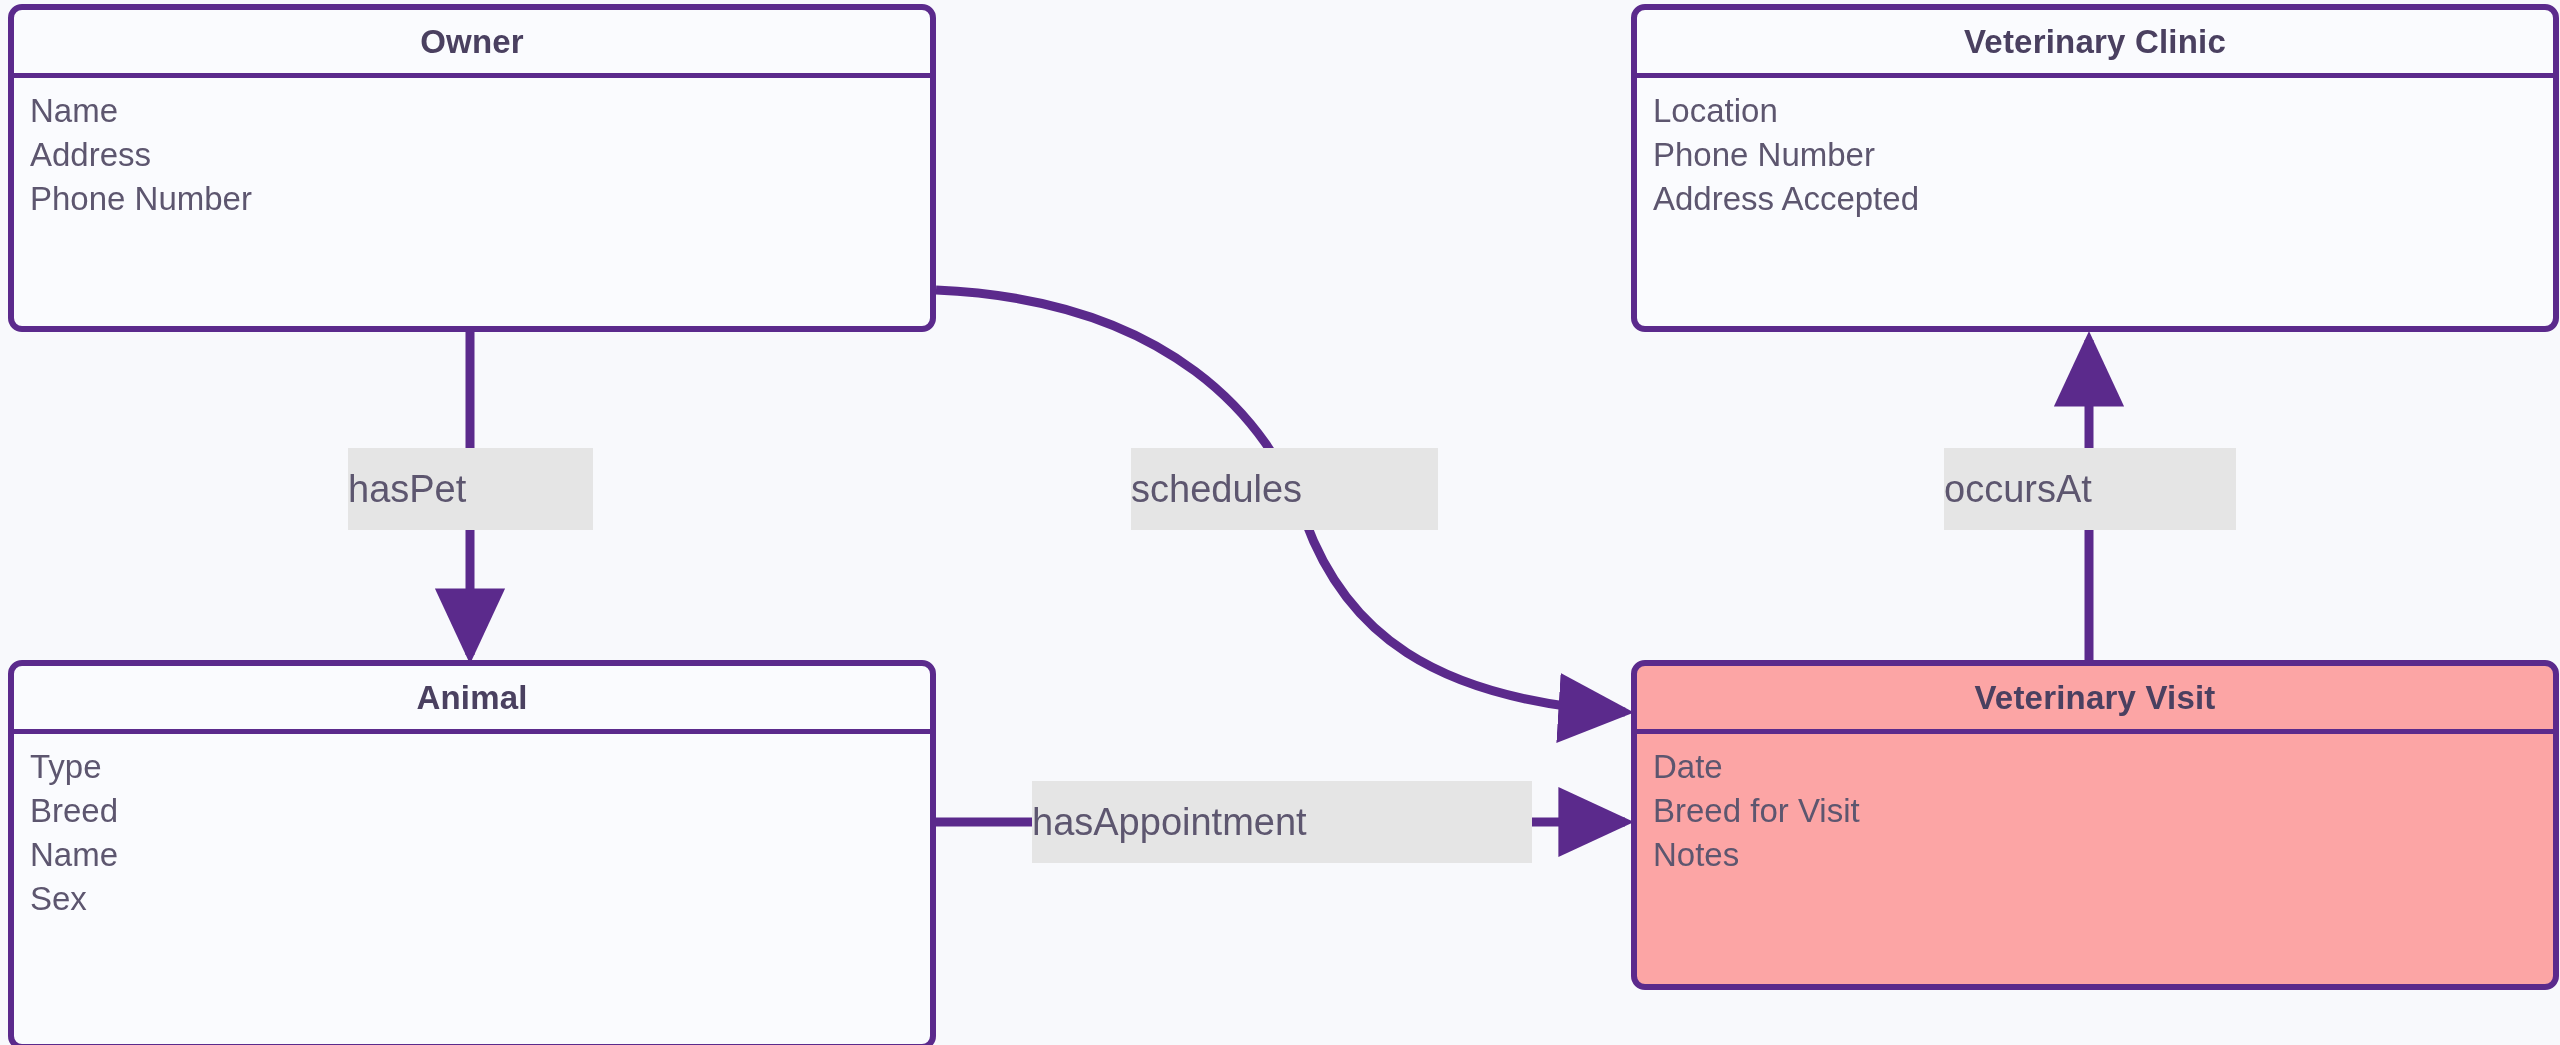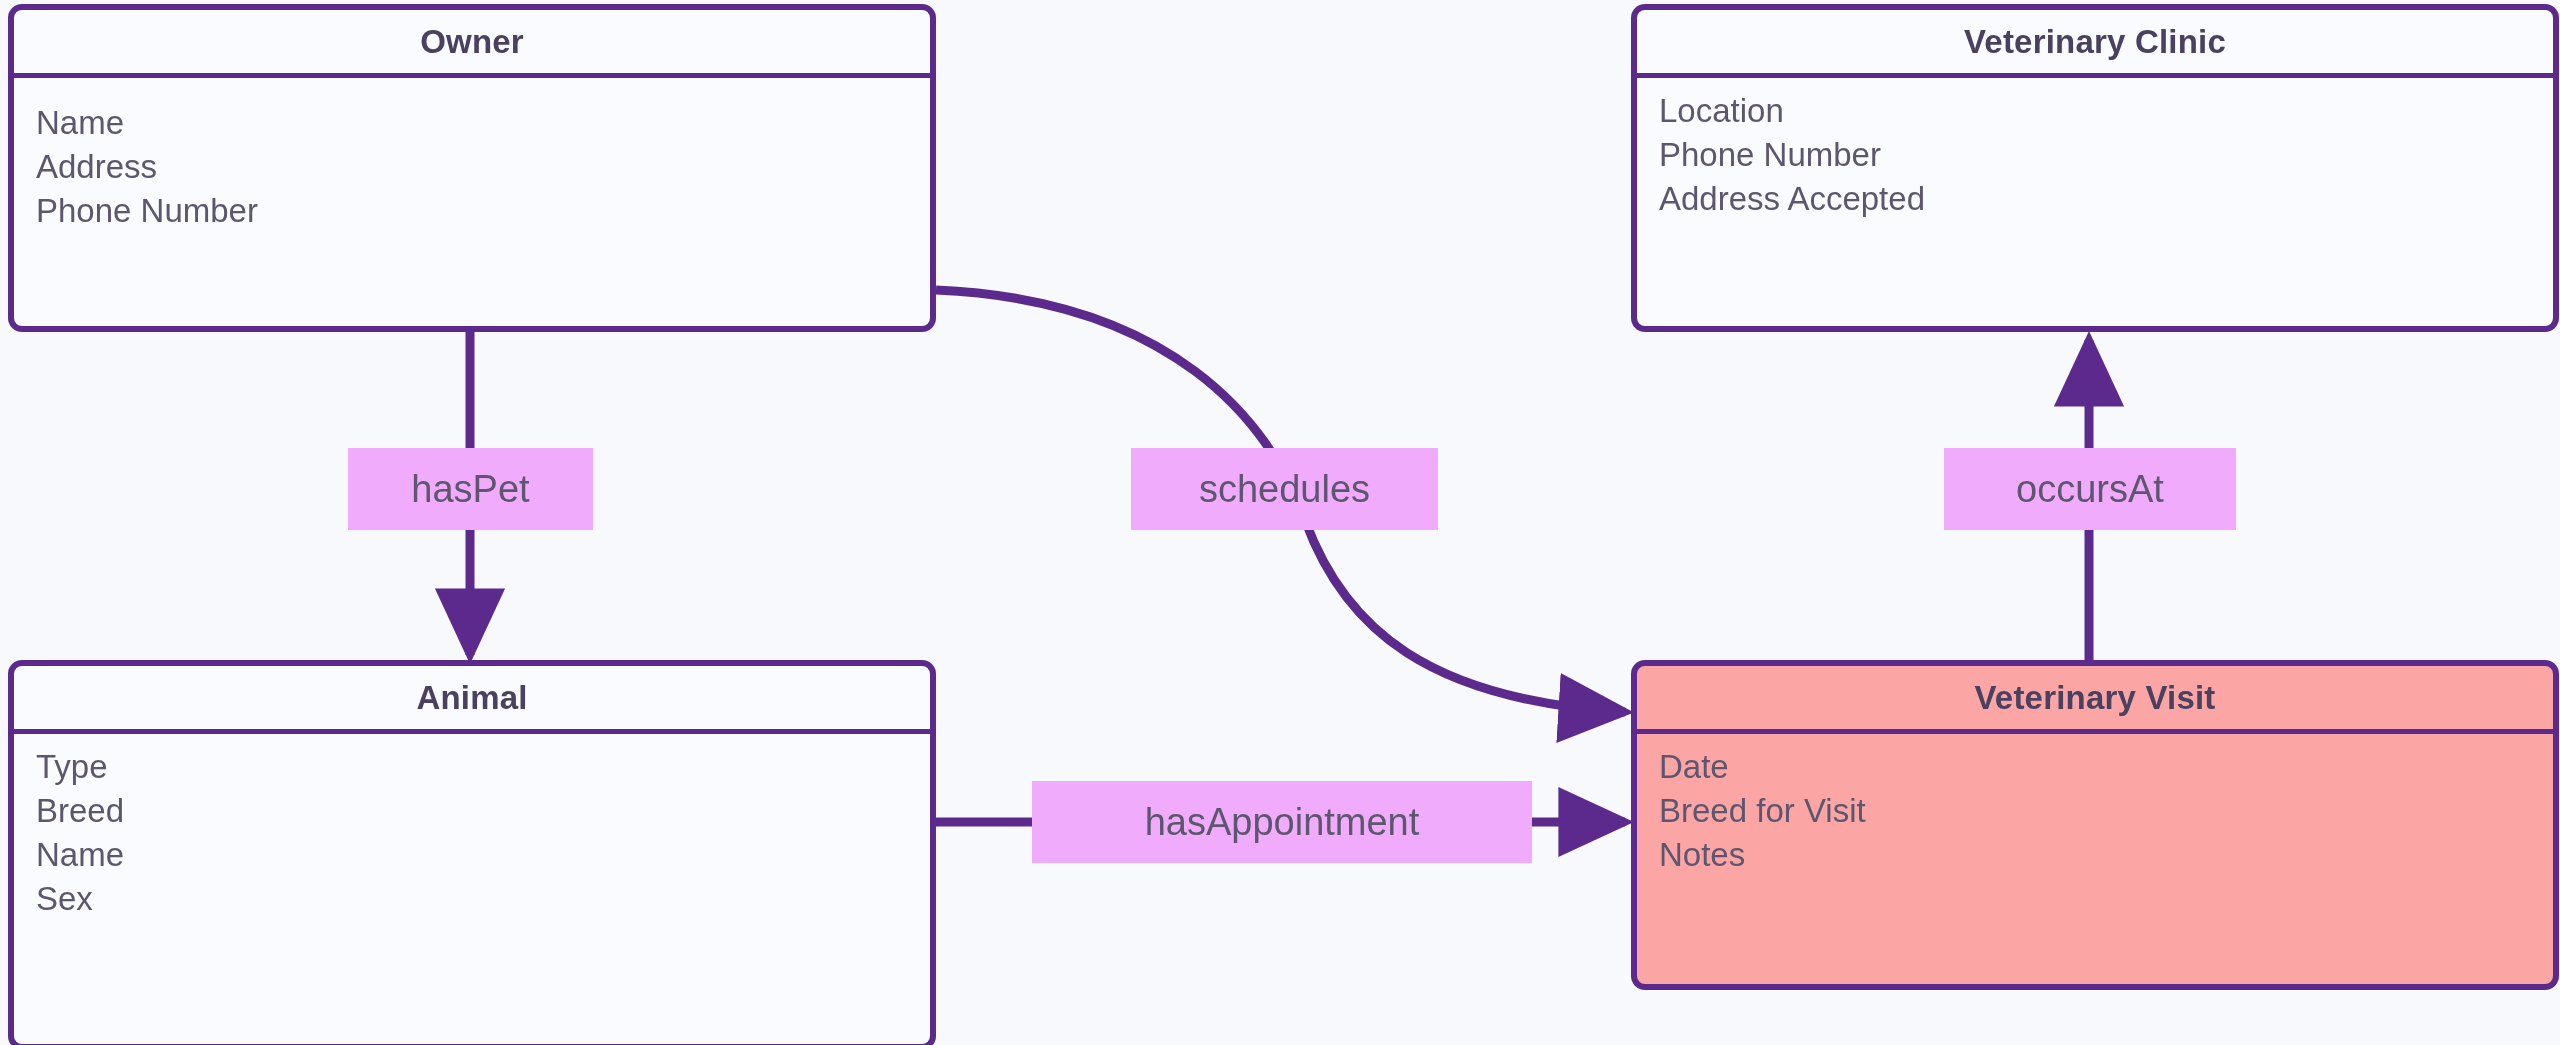--- a/index.html
+++ b/index.html
@@ -55,39 +55,39 @@
   }
   .entity-title {
     font-size: 33px;
     font-weight: bold;
     color: #4a4060;
     letter-spacing: 0.2px;
     white-space: nowrap;
   }
   .entity-body {
     flex: 1 1 auto;
-    padding: 16px 22px 10px 22px;
+    padding: 16px 22px 10px 16px;
     box-sizing: border-box;
   }
   .attr {
     font-size: 33px;
     line-height: 1.0;
     color: #5d566f;
     margin-bottom: 11px;
     white-space: nowrap;
   }
 
   
   .rel-label {
     position: absolute;
     box-sizing: border-box;
-    background: #f0abfc;
+    background: #e5e5e5;
     display: flex;
     align-items: center;
-    justify-content: center;
+    justify-content: flex-start;
     z-index: 5;
   }
   .rel-label span {
     font-size: 38px;
     color: #5d566f;
     white-space: nowrap;
     line-height: 1;
   }
 </style>
 </head>
@@ -112,21 +112,21 @@
 
     <g>
       <path d="M2089,680 L2089,340" stroke="#5b2a8c" stroke-width="9" fill="none" marker-end="url(#arrowhead)"></path>
     </g>
 
     <g>
       <path d="M936,822 L1625,822" stroke="#5b2a8c" stroke-width="9" fill="none" marker-end="url(#arrowhead)"></path>
     </g>
   </svg>
 
-  <div class="entity" style="left:8px; top:4px; width:928px; height:328px;gap:12px;">
+  <div class="entity" style="left:8px; top:4px; width:928px; height:328px;">
     <div class="entity-header">
       <div class="entity-title">Owner</div>
     </div>
     <div class="entity-body">
       <div class="attr">Name</div>
       <div class="attr">Address</div>
       <div class="attr">Phone Number</div>
     </div>
   </div>
 

